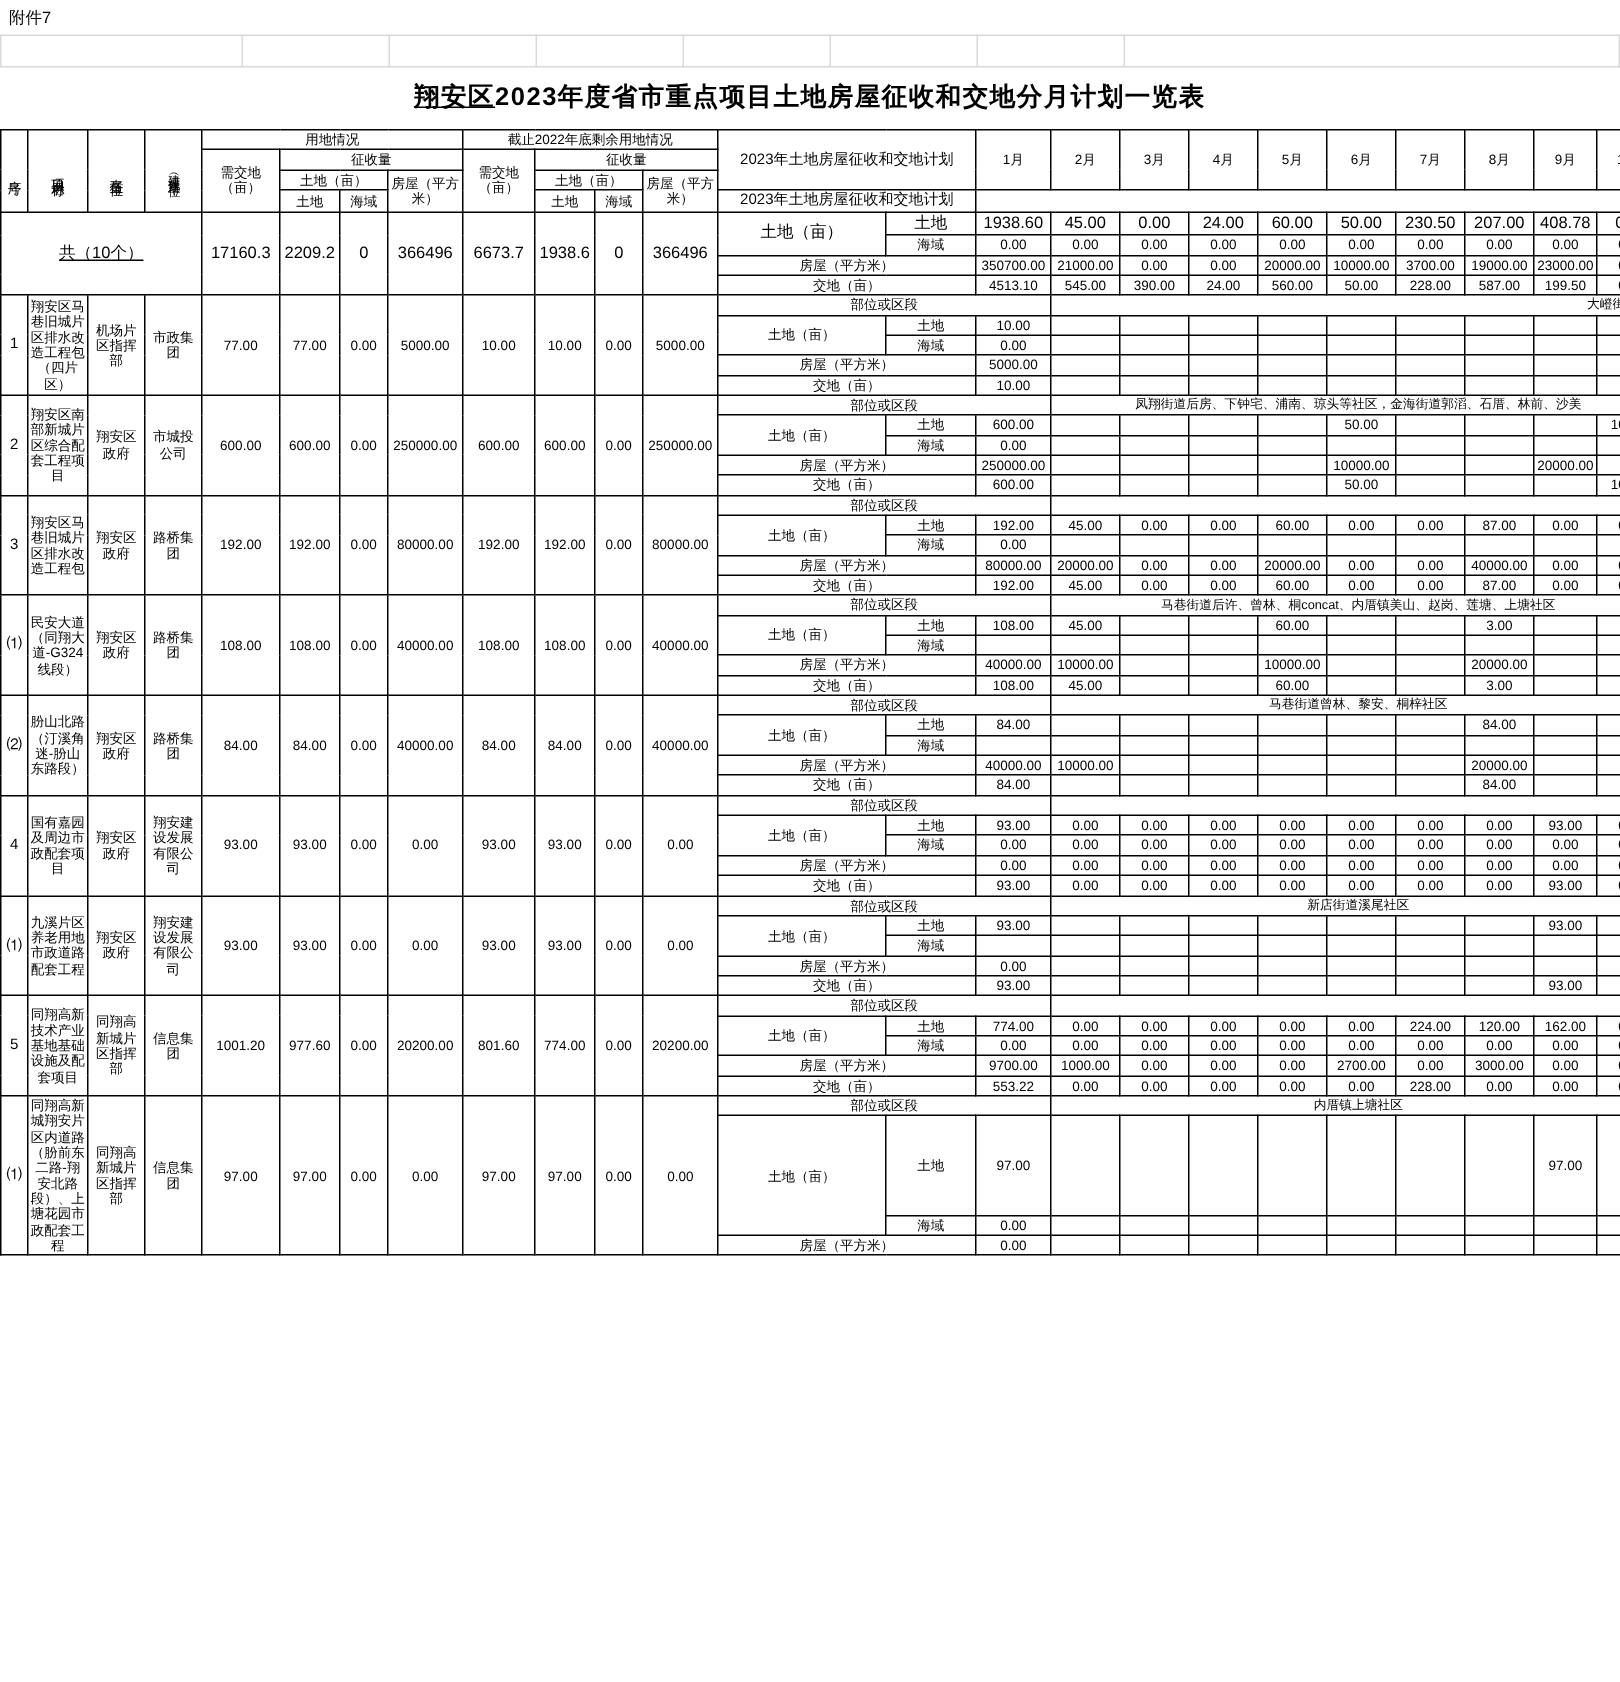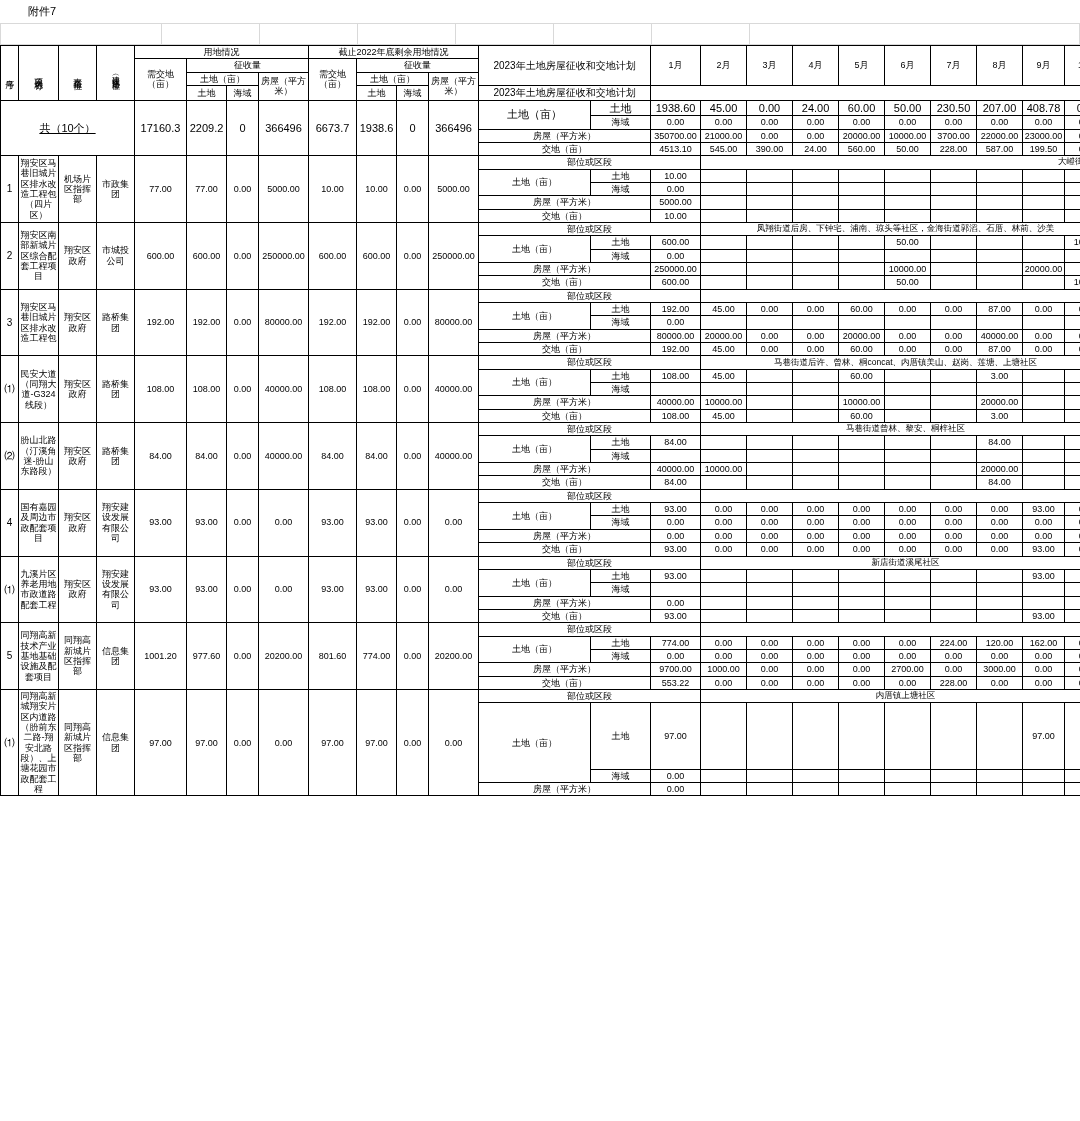--- a/index.html
+++ b/index.html
@@ -1,18 +1,18 @@
 <!DOCTYPE html>
 <html><head>
 <meta charset="utf-8">
 <style>
   html,body{margin:0;padding:0;background:#fff;}
   body{font-family:"Liberation Sans","DejaVu Sans",sans-serif;color:#000;}
   #page{width:1080px;height:1121px;position:relative;overflow:hidden;background:#fff;}
-  .attach{font-size:11px;padding:4px 0 4px 6px;margin-left:22px;}
+  .attach{font-size:11px;padding:4px 0 4px 6px;}
   .topgrid{width:100%;height:20px;border-collapse:collapse;table-layout:fixed;}
   .topgrid td{border:1px solid #d9d9d9;height:18px;}
   .title{text-align:center;font-size:17px;font-weight:bold;letter-spacing:1px;padding:8px 0 10px 0;}
   .title .u{text-decoration:underline;}
   table.main{border-collapse:collapse;table-layout:fixed;width:1080px;font-size:9px;}
   table.main td,table.main th{border:1px solid #000;text-align:center;vertical-align:middle;padding:1px 1px;line-height:1.15;font-weight:normal;}
   .vtxt{writing-mode:vertical-rl;text-orientation:upright;letter-spacing:1px;}
   .b{font-weight:bold;}
   .f10{font-size:10px;}
   .f11{font-size:11px;}
@@ -39,20 +39,23 @@
           <td style="width:9%"></td>
           <td style="width:9%"></td>
       <td style="width:9%"></td>
           <td style="width:9%"></td>
           <td style="width:9%"></td>
           <td style="width:31%"></td>
     </tr>
   </tbody>
     </table>
 
+  <div class="title">
+    <span class="u">翔安区</span><span>2023年度省市重点项目土地房屋征收和交地分月计划一览表</span>
+  </div>
 
   <table class="main">
     <colgroup>
       <col style="width:18px">
         <col style="width:40px">
         <col style="width:38px">
         <col style="width:38px">
       <col style="width:52px">
         <col style="width:40px">
         <col style="width:32px">
@@ -155,21 +158,21 @@
     </tr>
     <tr>
       <td colspan="2" class="sub">房屋（平方米）</td>
       <td class="sub">350700.00</td>
       <td class="sub">21000.00</td>
       <td class="sub">0.00</td>
       <td class="sub">0.00</td>
       <td class="sub">20000.00</td>
       <td class="sub">10000.00</td>
       <td class="sub">3700.00</td>
-      <td class="sub">22000.00</td>
+      <td class="sub">19000.00</td>
       <td class="sub">23000.00</td>
       <td class="sub">0.00</td>
       <td class="sub">45000.00</td>
     </tr>
     <tr>
       <td colspan="2" class="sub">交地（亩）</td>
       <td class="sub">4513.10</td>
       <td class="sub">545.00</td>
       <td class="sub">390.00</td>
       <td class="sub">24.00</td>

